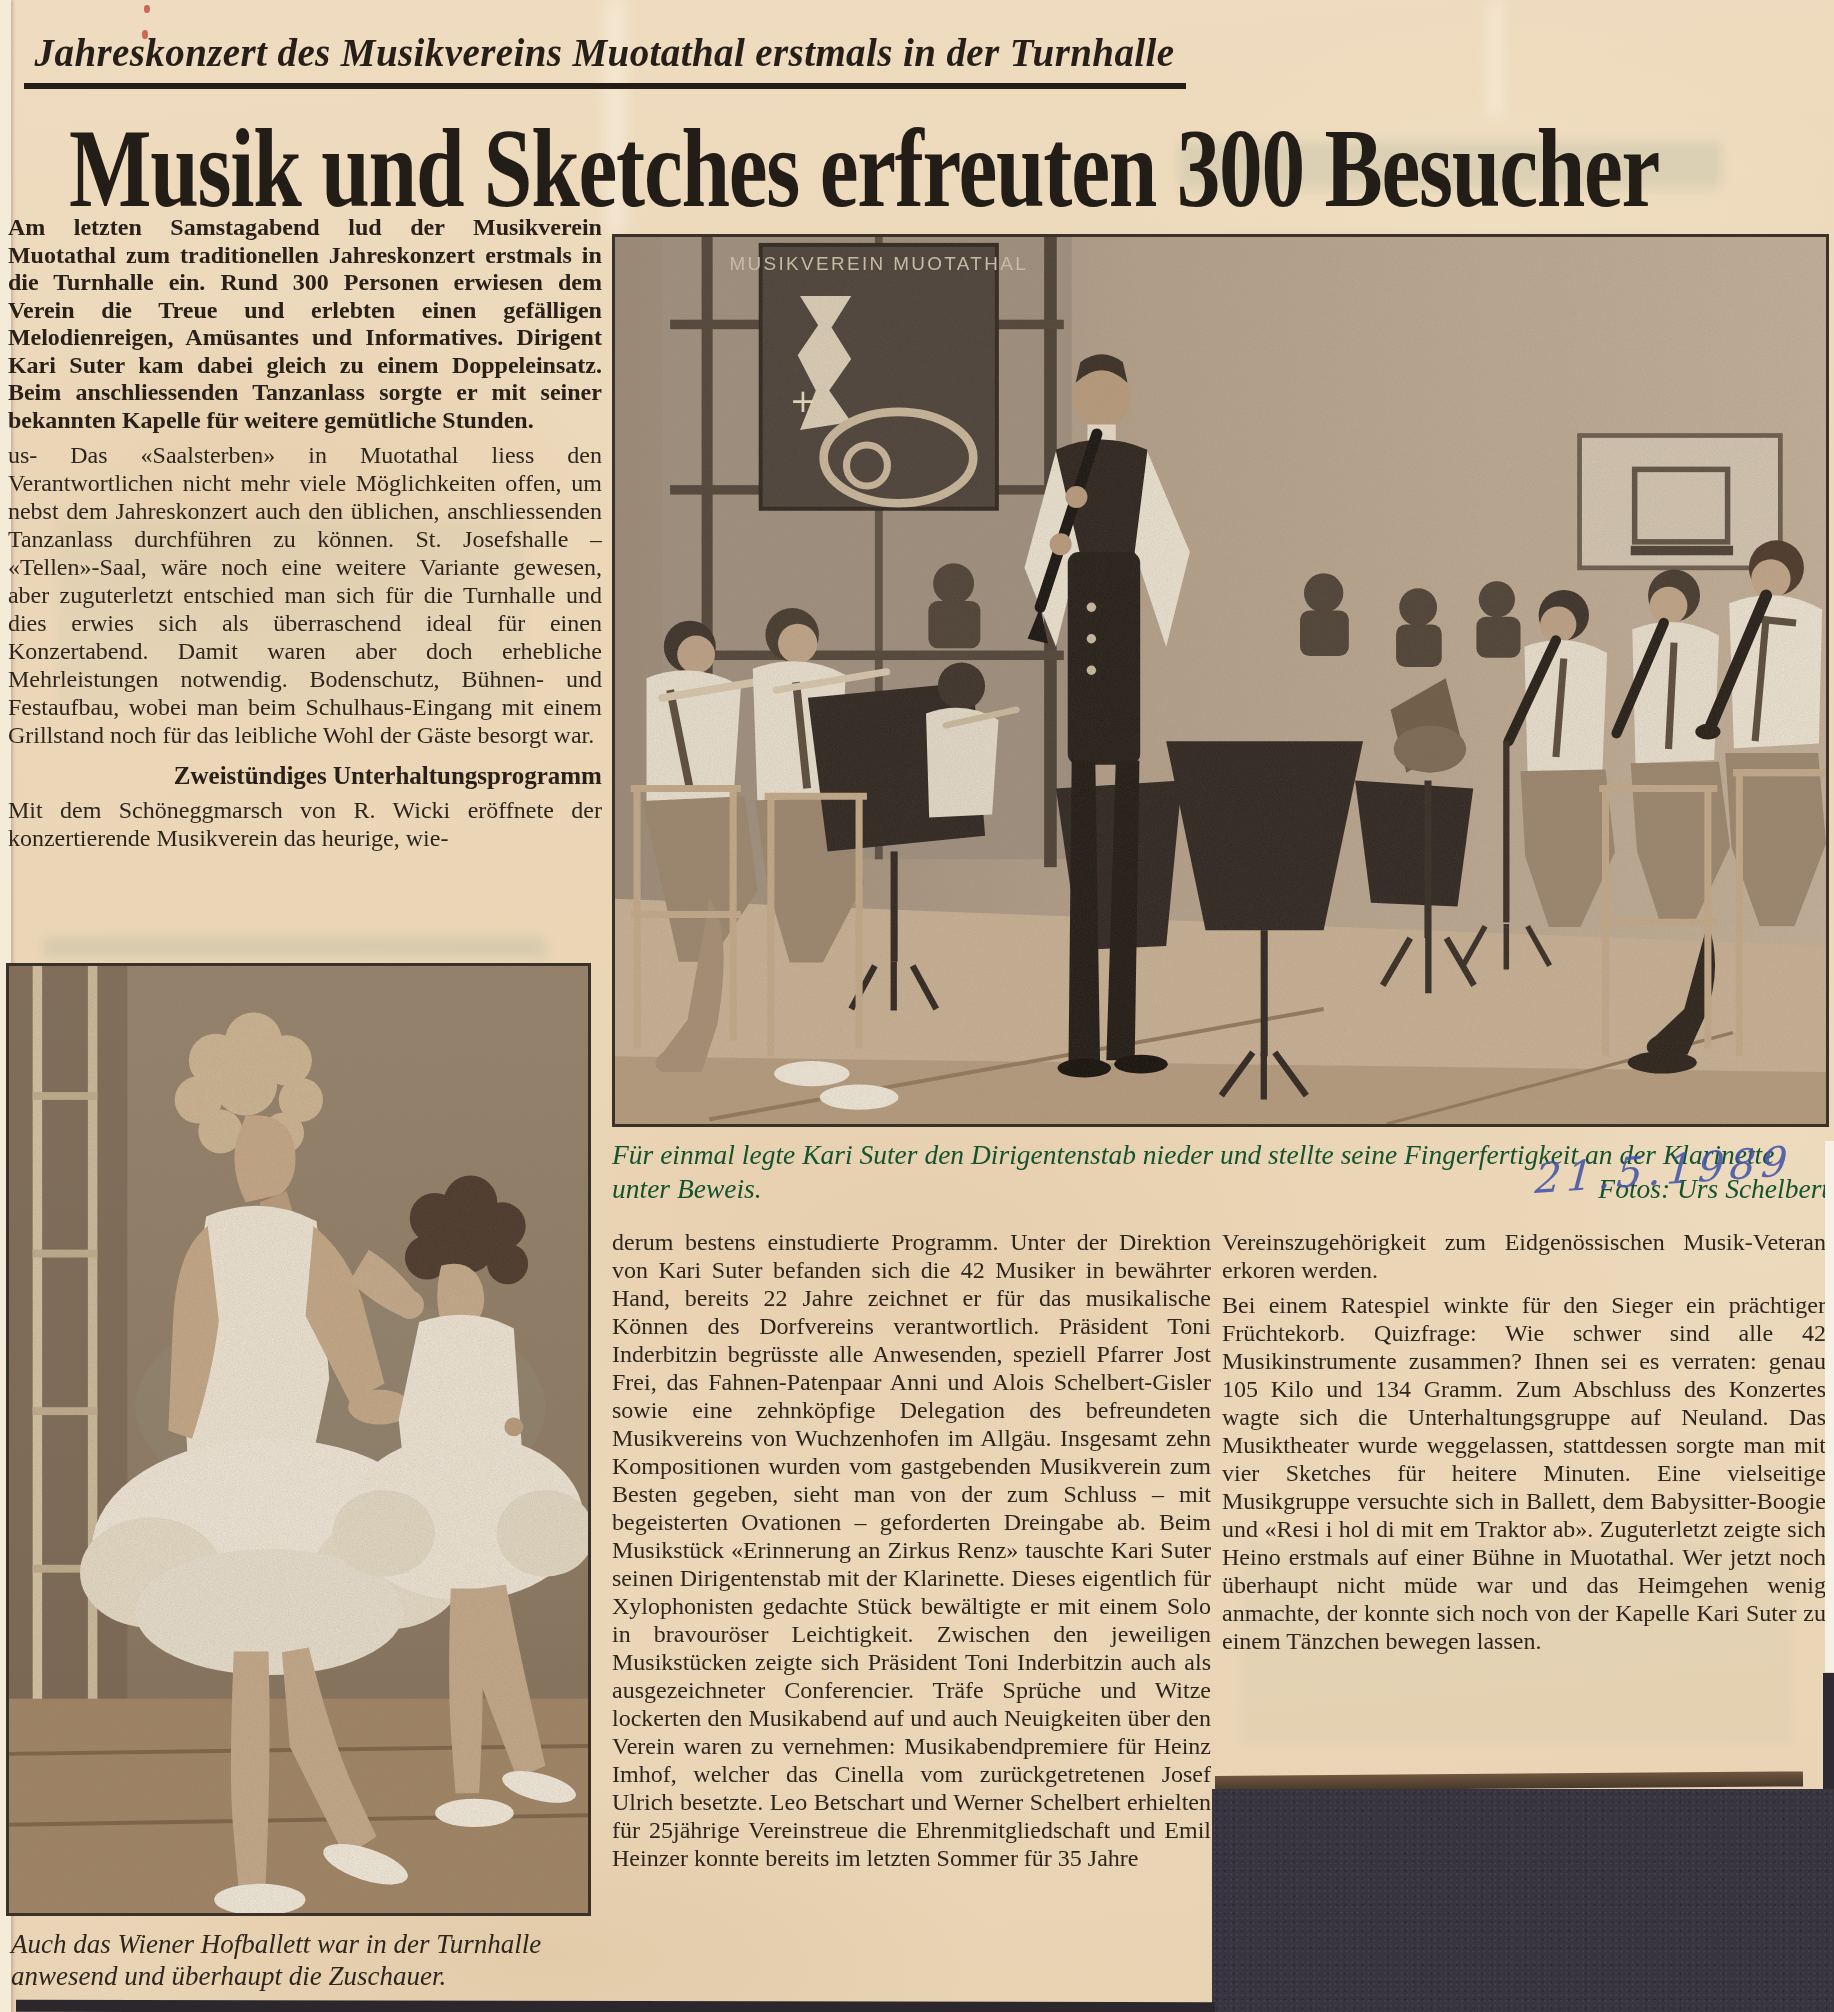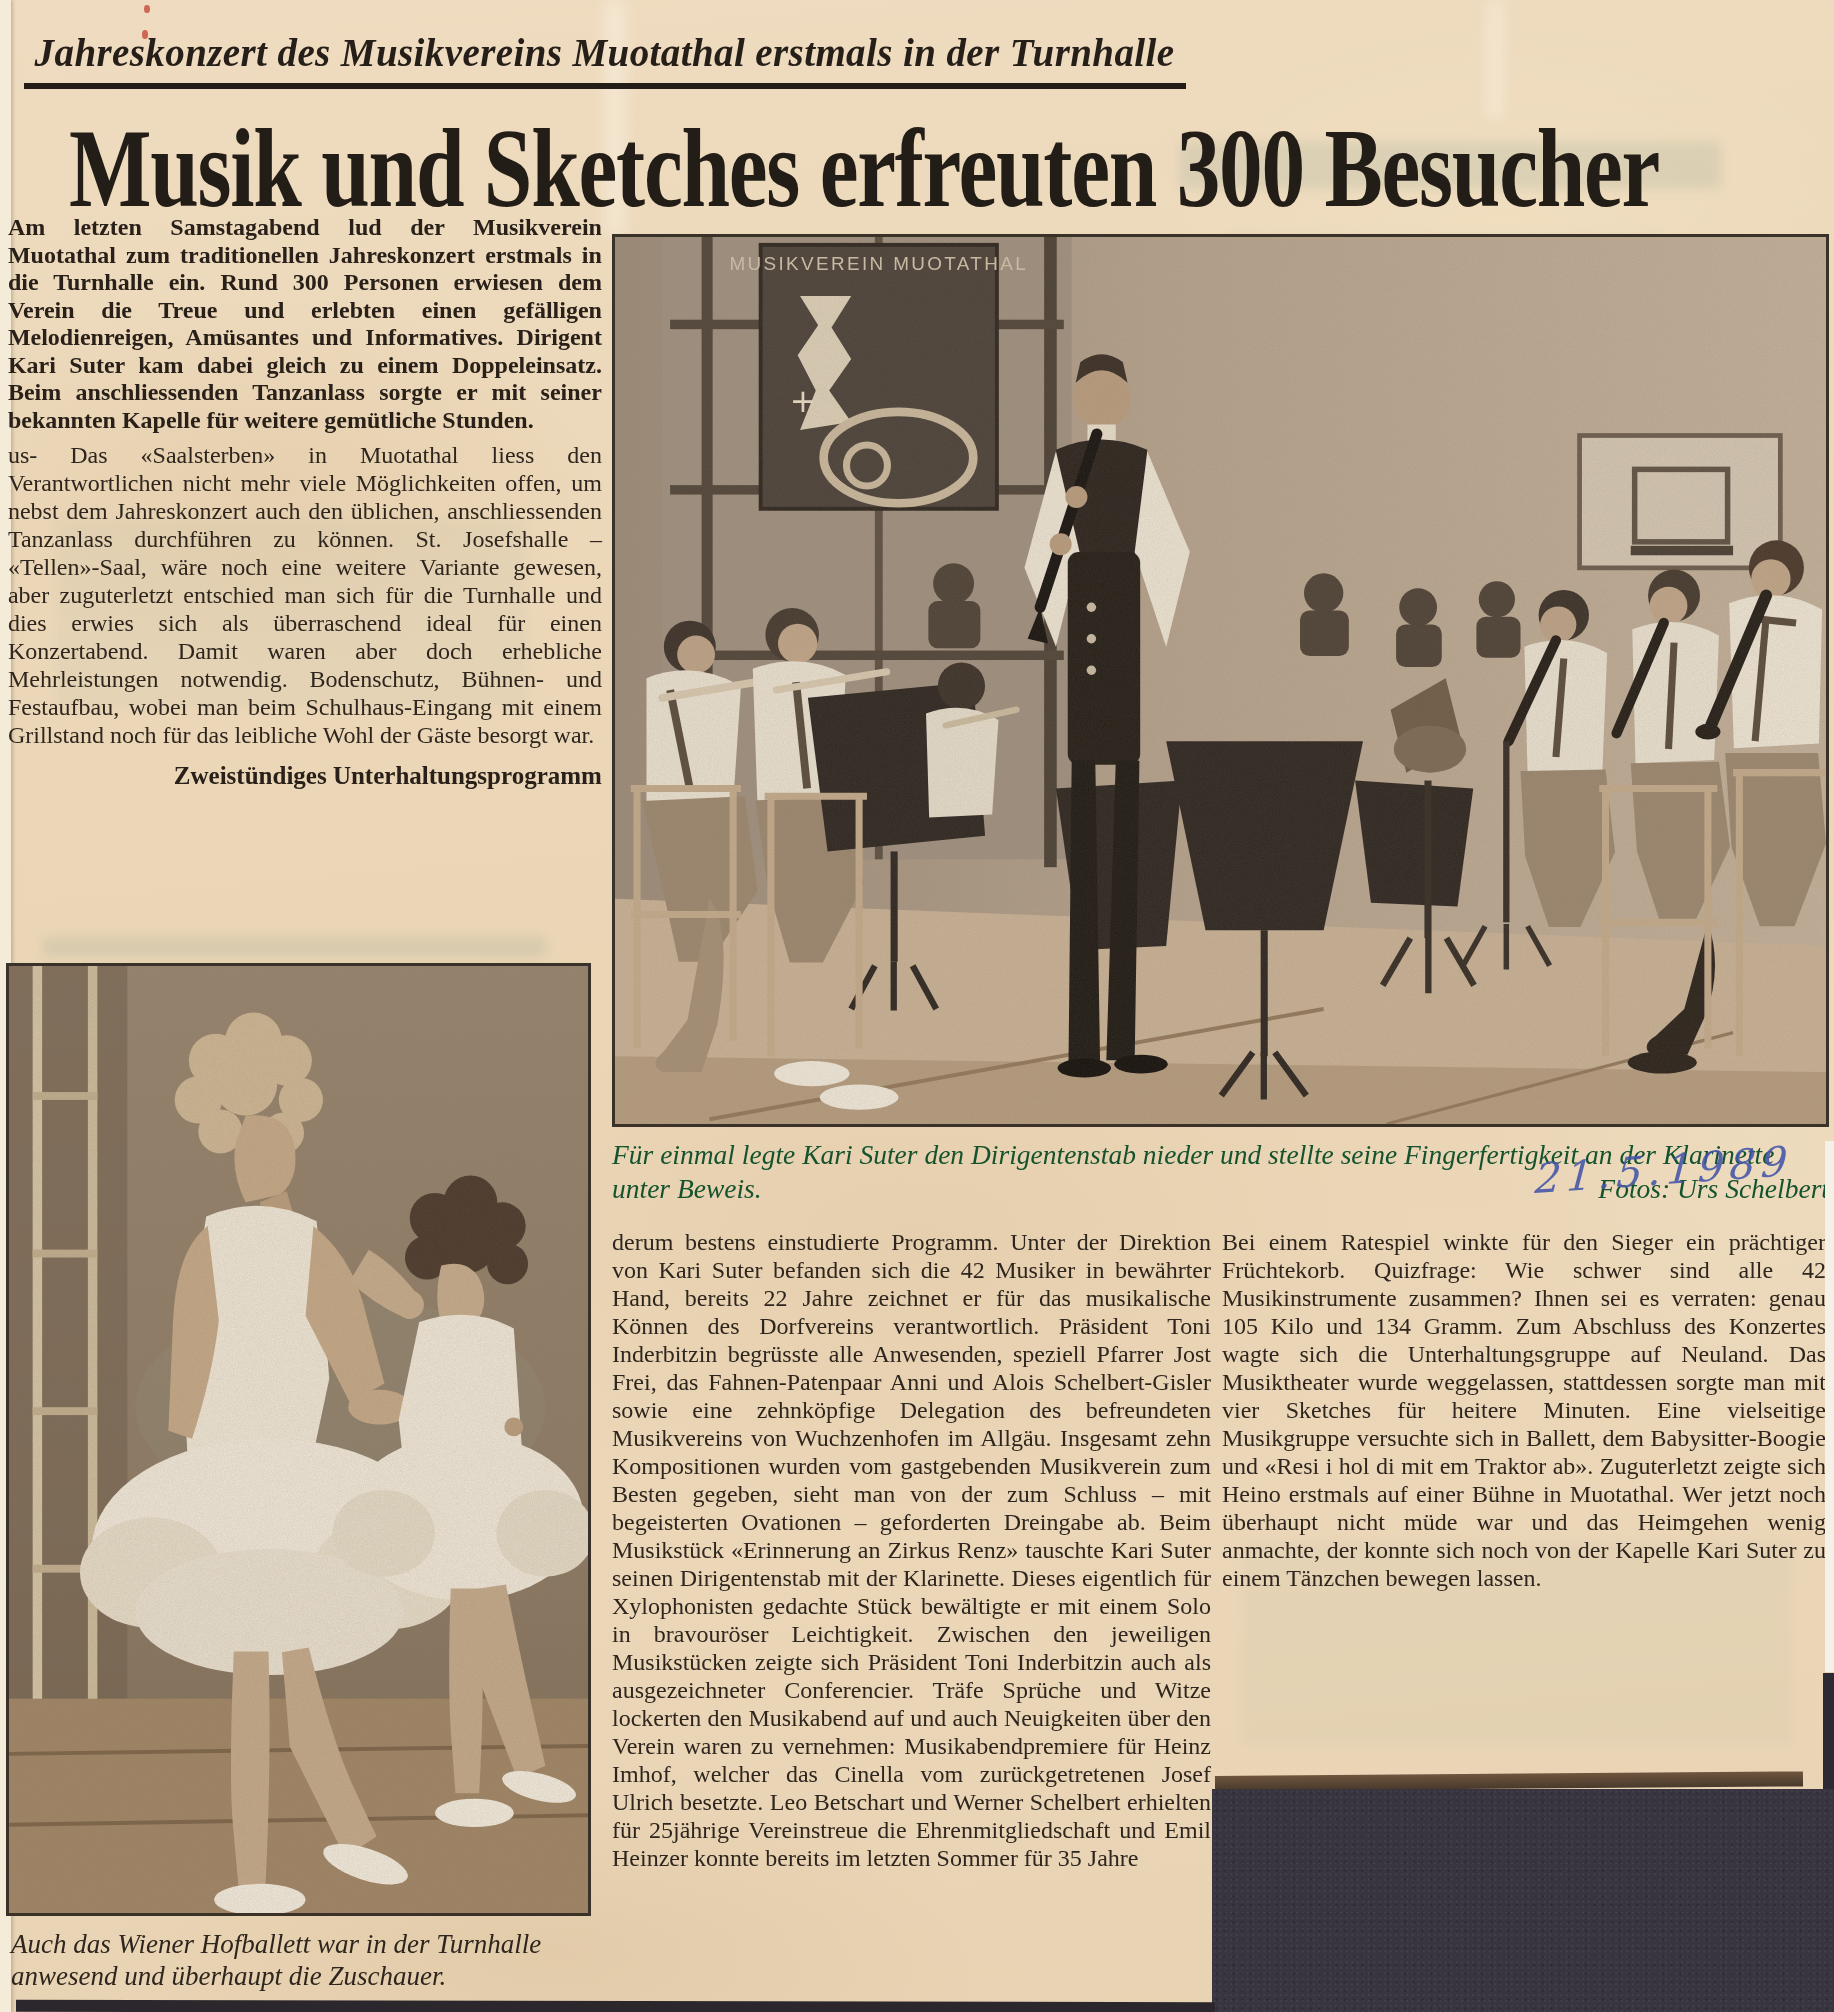--- a/index.html
+++ b/index.html
@@ -75,20 +75,21 @@
 
 <div class="kicker-wrap">
   <span class="kicker">Jahreskonzert des Musikvereins Muotathal erstmals in der Turnhalle</span>
 </div>
 <div class="headline">Musik und Sketches erfreuten 300 Besucher</div>
 
 <div class="col" style="left:7.9px;top:214px;width:594px;">
   <p class="lead">Am letzten Samstagabend lud der Musikverein Muotathal zum traditionellen Jahreskonzert erstmals in die Turnhalle ein. Rund 300 Personen erwiesen dem Verein die Treue und erlebten einen gefälligen Melodienreigen, Amüsantes und Informatives. Dirigent Kari Suter kam dabei gleich zu einem Doppeleinsatz. Beim anschliessenden Tanzanlass sorgte er mit seiner bekannten Kapelle für weitere gemütliche Stunden.</p>
   <p>us- Das «Saalsterben» in Muotathal liess den Verantwortlichen nicht mehr viele Möglichkeiten offen, um nebst dem Jahreskonzert auch den üblichen, anschliessenden Tanzanlass durchführen zu können. St. Josefshalle – «Tellen»-Saal, wäre noch eine weitere Variante gewesen, aber zuguterletzt entschied man sich für die Turnhalle und dies erwies sich als überraschend ideal für einen Konzertabend. Damit waren aber doch erhebliche Mehrleistungen notwendig. Bodenschutz, Bühnen- und Festaufbau, wobei man beim Schulhaus-Eingang mit einem Grillstand noch für das leibliche Wohl der Gäste besorgt war.</p>
   <div class="subhead">Zweistündiges Unterhaltungsprogramm</div>
+  <p>Mit dem Schöneggmarsch von R. Wicki eröffnete der konzertierende Musikverein das heurige, wie-</p>
 </div>
 
 <div class="photo-frame" style="left:612px;top:234px;width:1217px;height:893px;">
   <svg viewBox="0 0 1538 1126" preserveAspectRatio="none">
     <defs>
       <filter id="grain">
           <feTurbulence type="fractalNoise" baseFrequency="0.8" numOctaves="2"></feTurbulence>
         <feColorMatrix type="matrix" values="0 0 0 0 0.24  0 0 0 0 0.18  0 0 0 0 0.12  0 0 0 0.22 0"></feColorMatrix>
         </filter>
       <linearGradient id="wall" x1="0" y1="0" x2="1" y2="0">
@@ -320,20 +321,21 @@
     <rect x="0" y="0" width="734" height="1202" filter="url(#grain2)"></rect>
   </svg>
 </div>
 <div class="ballet-caption">Auch das Wiener Hofballett war in der Turnhalle anwesend und überhaupt die Zuschauer.</div>
 
 <div class="col" style="left:612px;top:1228px;width:599px;">
   <p>derum bestens einstudierte Programm. Unter der Direktion von Kari Suter befanden sich die 42 Musiker in bewährter Hand, bereits 22 Jahre zeichnet er für das musikalische Können des Dorfvereins verantwortlich. Präsident Toni Inderbitzin begrüsste alle Anwesenden, speziell Pfarrer Jost Frei, das Fahnen-Patenpaar Anni und Alois Schelbert-Gisler sowie eine zehnköpfige Delegation des befreundeten Musikvereins von Wuchzenhofen im Allgäu. Insgesamt zehn Kompositionen wurden vom gastgebenden Musikverein zum Besten gegeben, sieht man von der zum Schluss – mit begeisterten Ovationen – geforderten Dreingabe ab. Beim Musikstück «Erinnerung an Zirkus Renz» tauschte Kari Suter seinen Dirigentenstab mit der Klarinette. Dieses eigentlich für Xylophonisten gedachte Stück bewältigte er mit einem Solo in bravouröser Leichtigkeit. Zwischen den jeweiligen Musikstücken zeigte sich Präsident Toni Inderbitzin auch als ausgezeichneter Conferencier. Träfe Sprüche und Witze lockerten den Musikabend auf und auch Neuigkeiten über den Verein waren zu vernehmen: Musikabendpremiere für Heinz Imhof, welcher das Cinella vom zurückgetretenen Josef Ulrich besetzte. Leo Betschart und Werner Schelbert erhielten für 25jährige Vereinstreue die Ehrenmitgliedschaft und Emil Heinzer konnte bereits im letzten Sommer für 35 Jahre</p>
 </div>
 
 <div class="col" style="left:1222px;top:1228px;width:604px;">
+  <p>Vereinszugehörigkeit zum Eidgenössischen Musik-Veteran erkoren werden.</p>
   <p>Bei einem Ratespiel winkte für den Sieger ein prächtiger Früchtekorb. Quizfrage: Wie schwer sind alle 42 Musikinstrumente zusammen? Ihnen sei es verraten: genau 105 Kilo und 134 Gramm. Zum Abschluss des Konzertes wagte sich die Unterhaltungsgruppe auf Neuland. Das Musiktheater wurde weggelassen, stattdessen sorgte man mit vier Sketches für heitere Minuten. Eine vielseitige Musikgruppe versuchte sich in Ballett, dem Babysitter-Boogie und «Resi i hol di mit em Traktor ab». Zuguterletzt zeigte sich Heino erstmals auf einer Bühne in Muotathal. Wer jetzt noch überhaupt nicht müde war und das Heimgehen wenig anmachte, der konnte sich noch von der Kapelle Kari Suter zu einem Tänzchen bewegen lassen.</p>
 </div>
 
 <div class="scan-strip-right-white"></div>
 <div class="scan-strip-right-black"></div>
 <div class="clip-shadow-bar"></div>
 <div class="scanner-mat"></div>
 <div class="scan-strip-bottom"></div>
 
 

